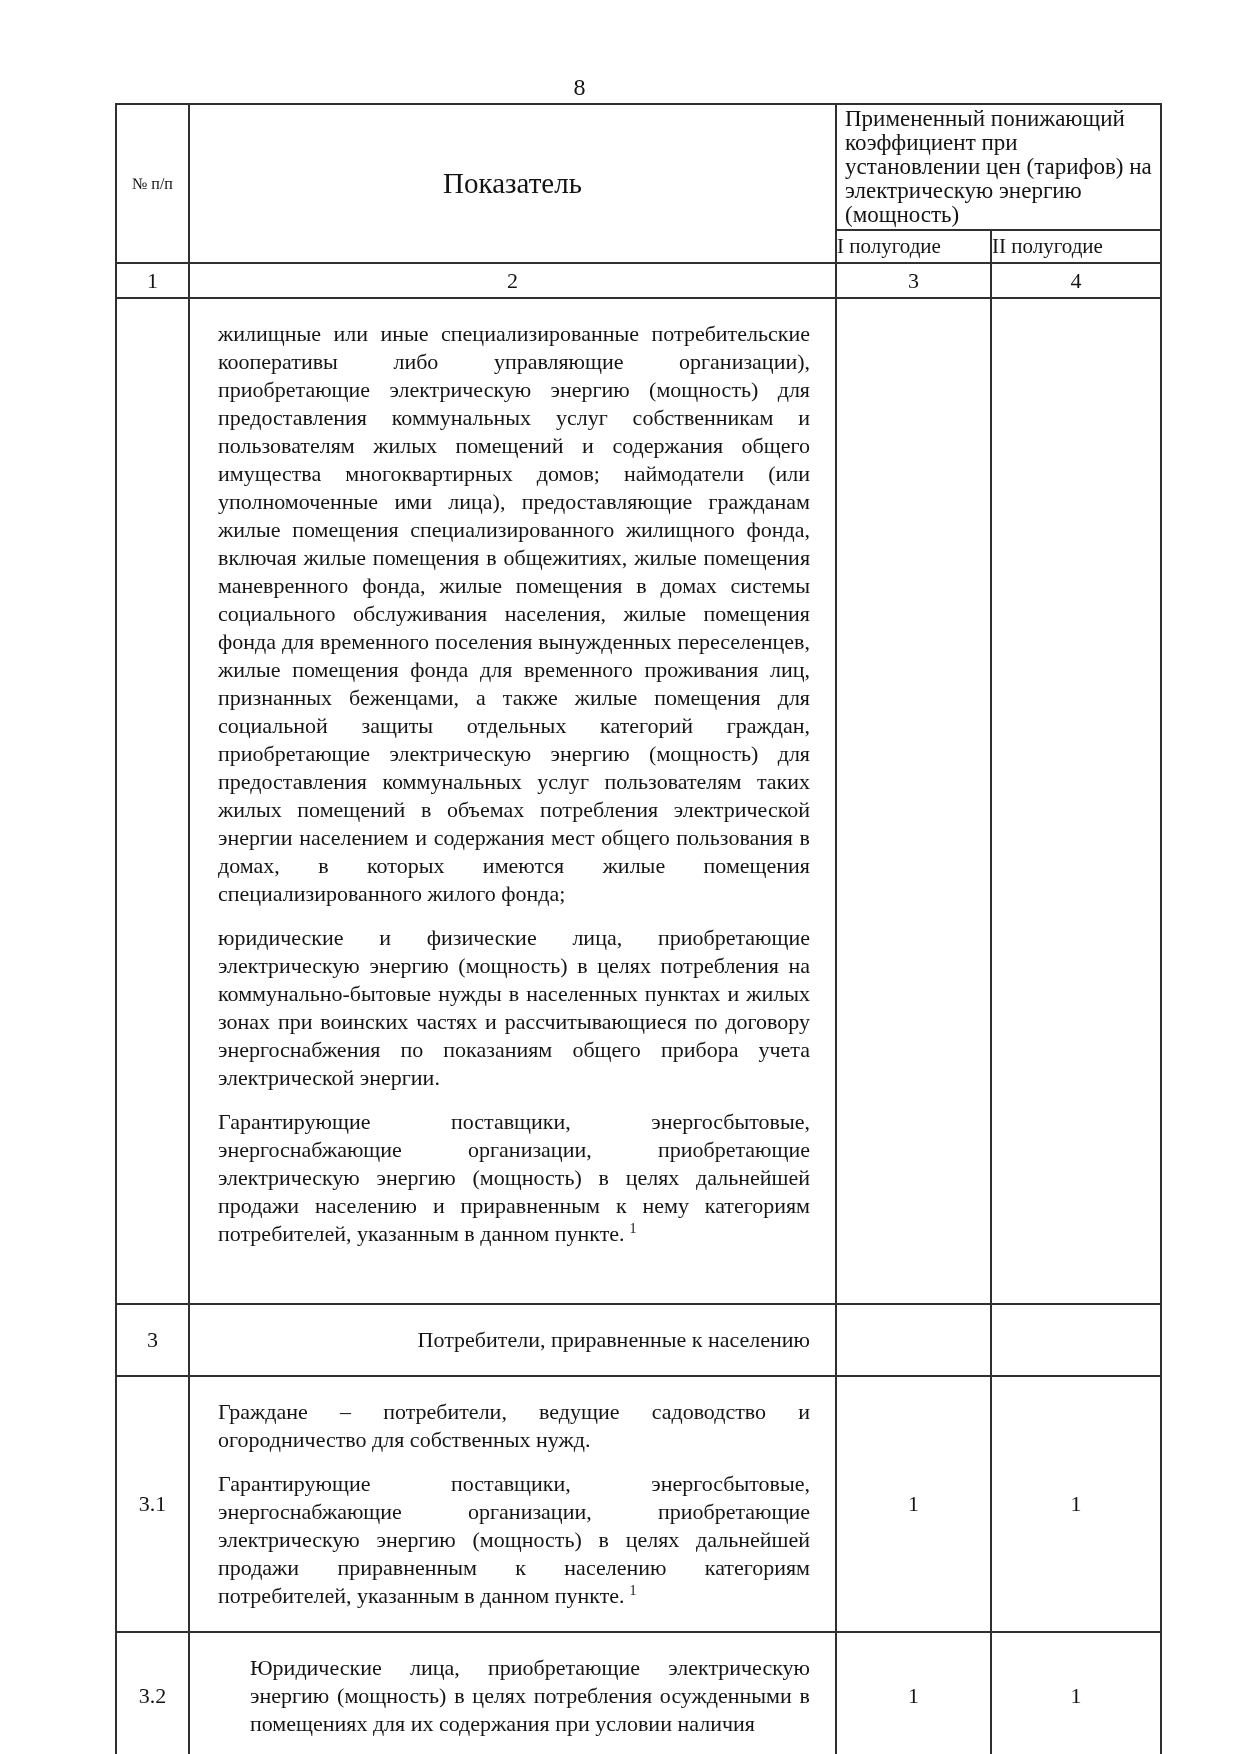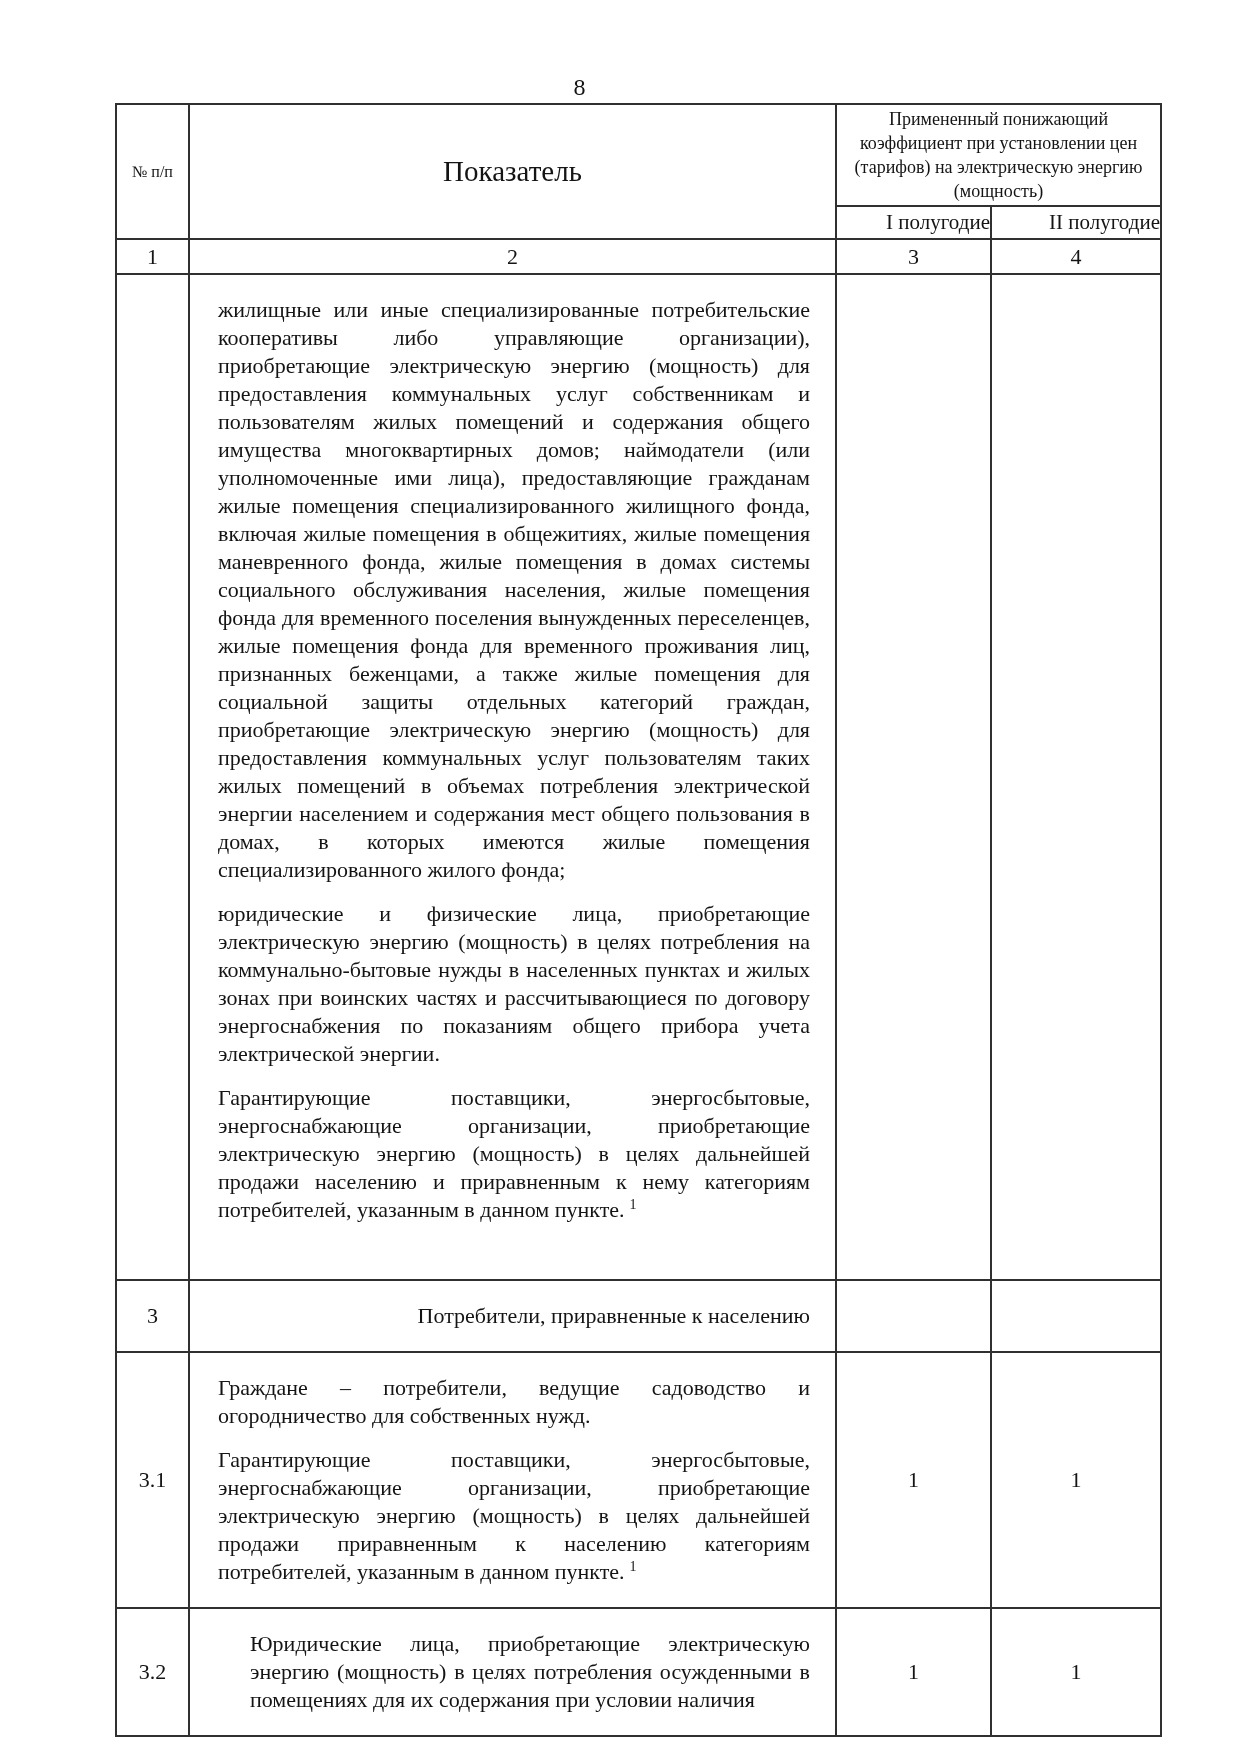--- a/index.html
+++ b/index.html
@@ -19,24 +19,24 @@
     font-size:22px;
   }
   col.c1{width:73px;} col.c2{width:647px;} col.c3{width:155px;} col.c4{width:170px;}
   .doc th,.doc td{
     border:2px solid #303030;
     font-weight:normal;padding:0;background:#ffffff;
   }
   th.h-num{font-size:16px;text-align:center;vertical-align:middle;}
   th.h-ind{font-size:29px;text-align:center;vertical-align:middle;}
   th.h-coef{
-    height:95px;font-size:18px;line-height:24px;
-    text-align:center;vertical-align:middle;padding:2px 8px;
+    height:95px;font-size:23px;line-height:24px;
+    text-align:left;vertical-align:middle;padding:2px 8px;
   }
-  th.h-half{height:31px;font-size:21px;text-align:right;vertical-align:middle;}
+  th.h-half{height:31px;font-size:21px;text-align:left;vertical-align:middle;}
   tr.idx td{height:33px;font-size:22px;text-align:center;vertical-align:middle;}
   td.num{text-align:center;vertical-align:middle;font-size:22px;}
   td.txt{
     vertical-align:top;text-align:justify;
     padding:5px 9px 5px 12px;line-height:28px;
   }
   td.txt.v-mid{vertical-align:middle;padding-left:44px;}
   td.txt.plain{text-align:right;}
   .para{margin:16px;padding:0;}
   td.val{text-align:center;vertical-align:middle;font-size:22px;}

